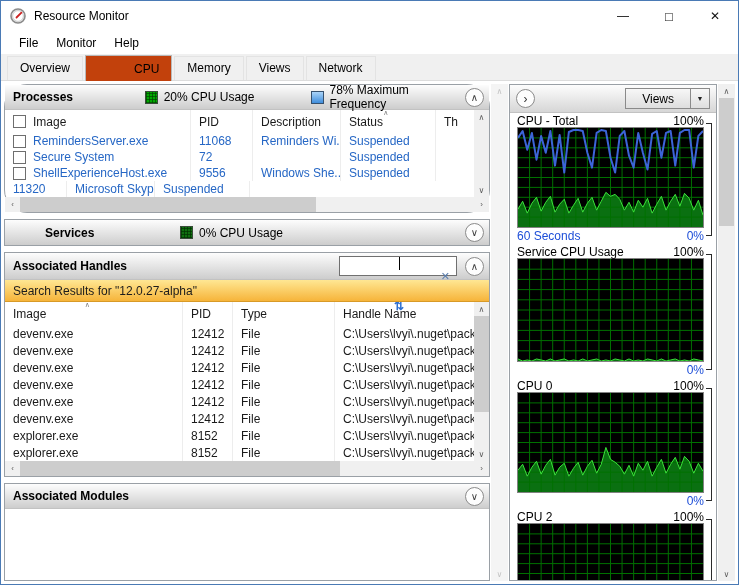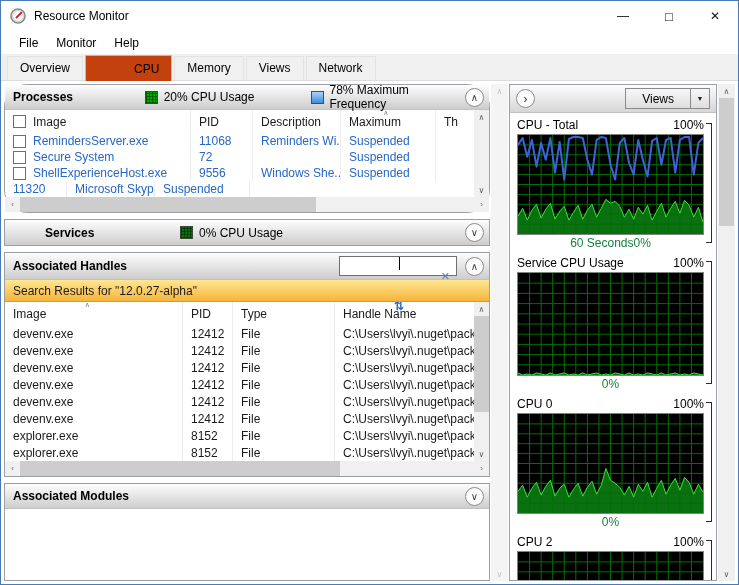--- a/index.html
+++ b/index.html
@@ -111,23 +111,23 @@
                 display:flex; align-items:center; padding:0 6px; flex:0 0 auto; }
   .expand-btn { width:19px; height:19px; border-radius:50%; border:1px solid #8b8b8b; background:#fdfdfd;
                 display:flex; align-items:center; justify-content:center; font-size:12px; color:#333; }
   .views-btn { margin-left:auto; height:21px; display:flex; border:1px solid #8a8a8a;
                background:linear-gradient(#f7f7f7,#dedede); }
   .views-main { padding:0 16px; display:flex; align-items:center; color:#000; }
   .views-arrow { width:19px; border-left:1px solid #8a8a8a; display:flex; align-items:center;
                  justify-content:center; font-size:7px; color:#222; }
 
   .graph-block { position:relative; padding:0 12px 0 7px; flex:0 0 auto; }
-  .graph-label-row { height:21px; display:flex; align-items:center; justify-content:space-between;
+  .graph-label-row { height:14px; display:flex; align-items:center; justify-content:space-between;
                      color:#000; padding-top:2px; }
-  .graph-bottom-row { height:16px; display:flex; align-items:center; justify-content:center; color:#15803d; }
+  .graph-bottom-row { height:16px; display:flex; align-items:center; justify-content:space-between; color:#1d4ed8; }
   .graph-frame { border:1px solid #828282; background:#000; height:101px; }
   .graph-frame svg { display:block; width:100%; height:100%; }
   .bracket { position:absolute; right:4px; top:10px; bottom:8px; width:6px;
              border:1px solid #2a2a2a; border-left:none; }
   .right-scrollbar { width:17px; margin-left:1px; background:#f0f0f0; display:flex; flex-direction:column;
                      align-items:center; flex:0 0 auto; }
 
   .gap6 { height:6px; flex:0 0 auto; }
 </style>
 </head>
@@ -186,21 +186,21 @@
           <div class="tbl-main">
             <div class="tbl-head">
               <span class="cell head-cell proc-col-img">
                 <span class="checkbox"></span>
                 <span>Image</span>
               </span>
               <span class="cell head-cell proc-col-pid">PID</span>
               <span class="cell head-cell proc-col-desc">Description</span>
               <span class="cell head-cell proc-col-status">
                 <span class="sort-arrow">∧</span>
-                <span>Maximum</span>
+                <span>Status</span>
               </span>
               <span class="cell head-cell proc-col-th">Th</span>
             </div>
 
             <div class="tbl-row proc-row">
               <span class="cell proc-col-img">
                   <span class="checkbox"></span>
                   <span>RemindersServer.exe</span>
                 </span>
               <span class="cell proc-col-pid">11068</span>

